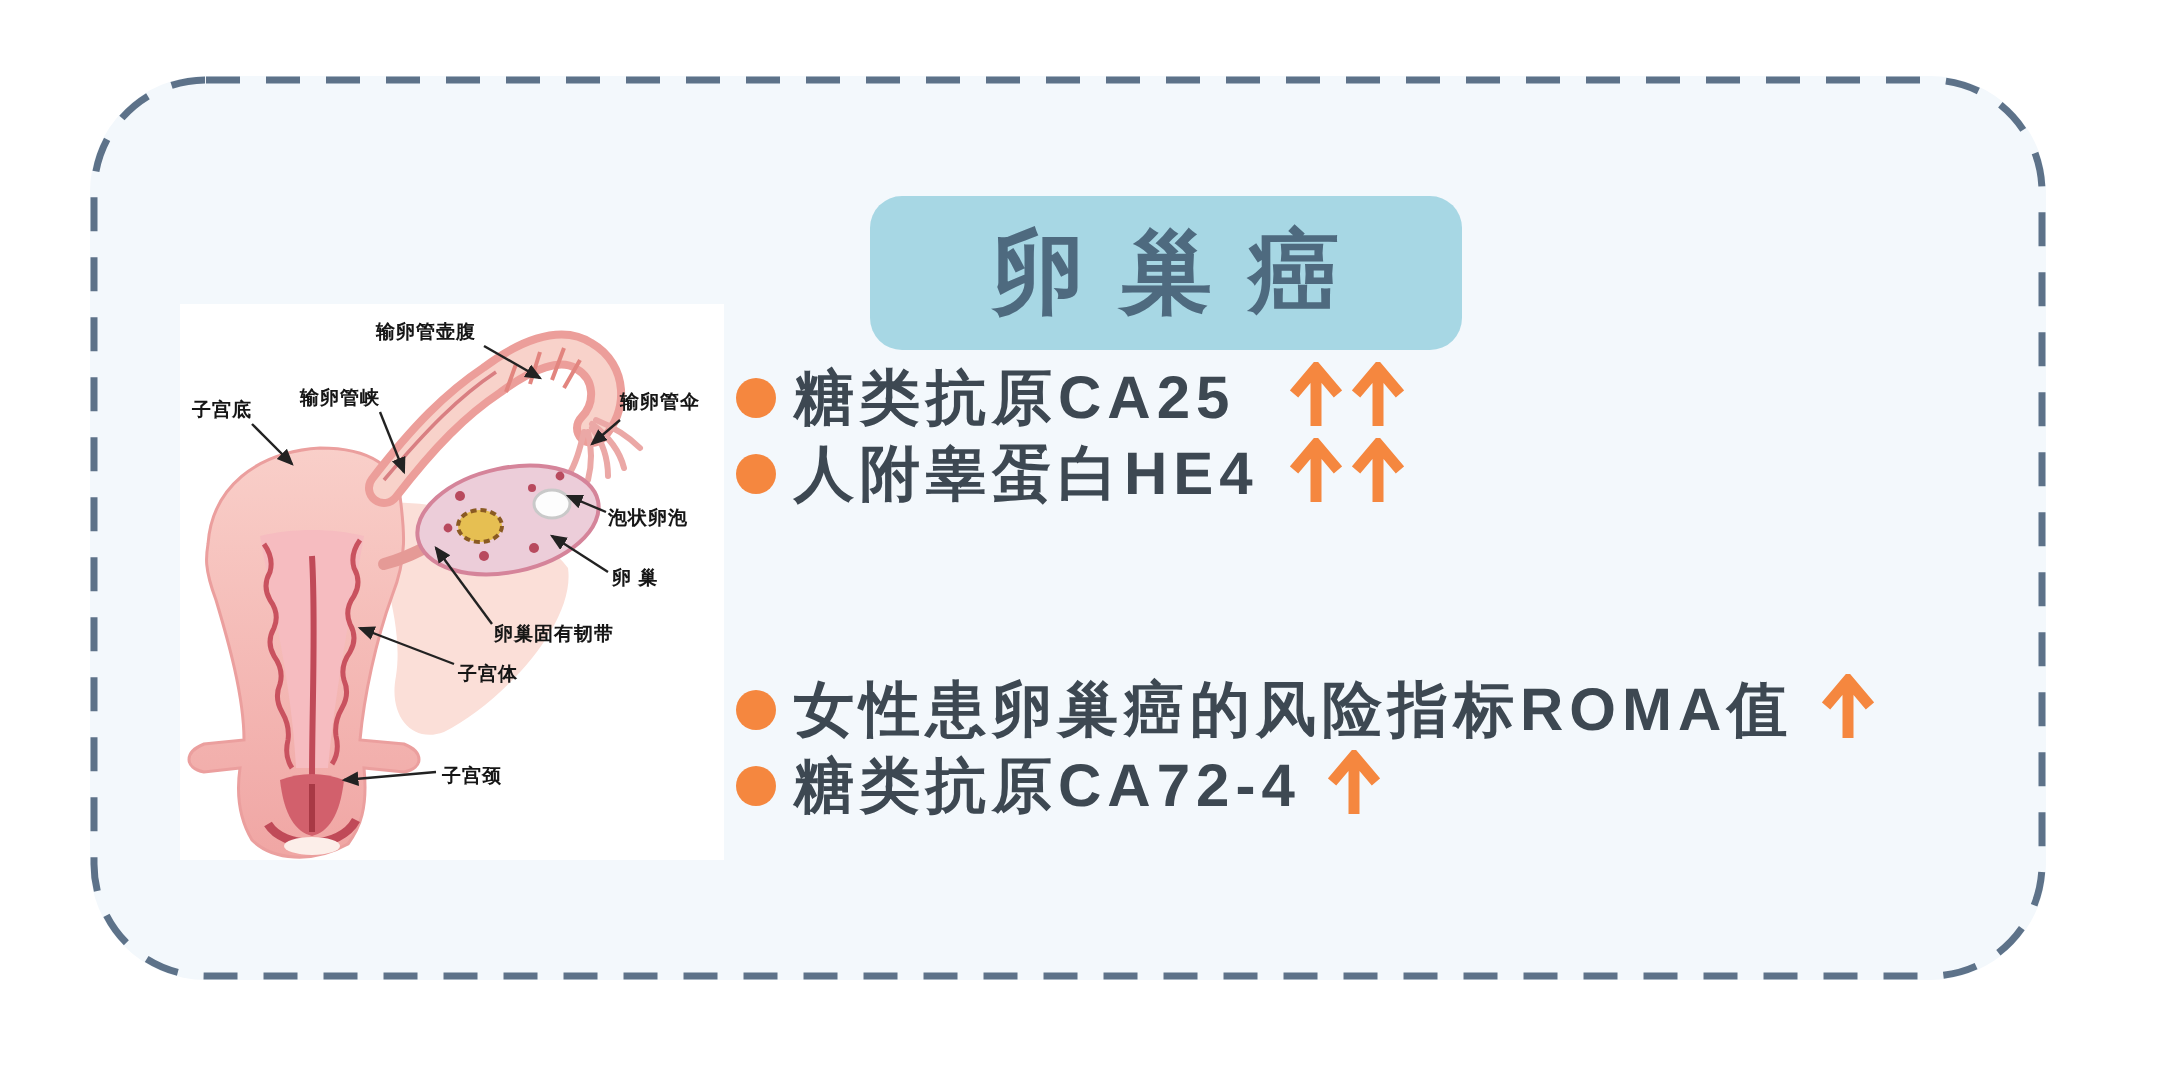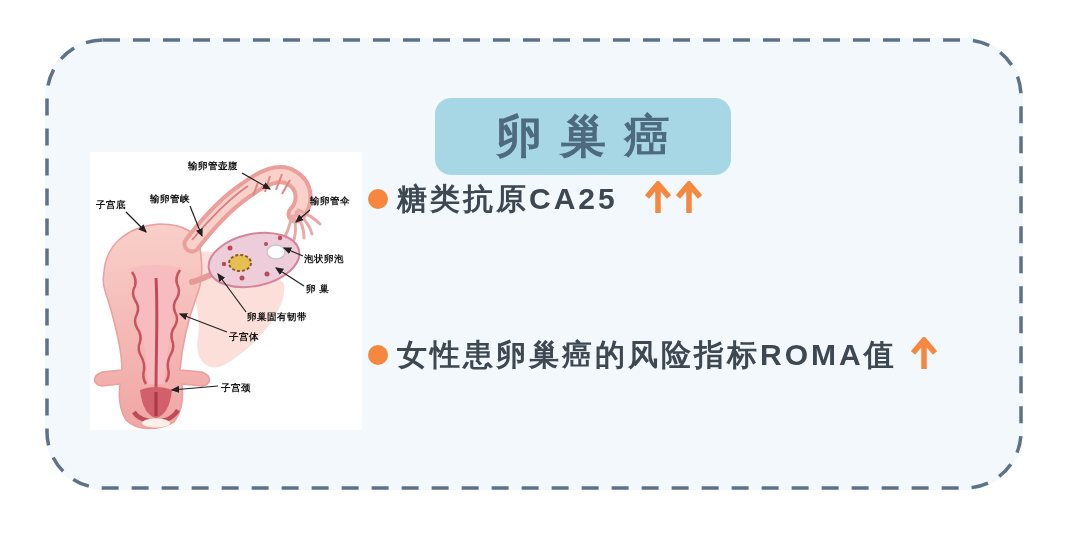--- a/index.html
+++ b/index.html
@@ -138,27 +138,48 @@
         <span class="m-label">糖类抗原CA25</span>
         <span class="arrows">
             <svg width="26" height="34" viewBox="0 0 26 34">
               <path d="M13 32 L13 7 M2 16 L13 3 L24 16" fill="none" stroke="#f5873f" stroke-width="5.5" stroke-linecap="butt" stroke-linejoin="miter"></path>
             </svg>
             <svg width="26" height="34" viewBox="0 0 26 34">
               <path d="M13 32 L13 7 M2 16 L13 3 L24 16" fill="none" stroke="#f5873f" stroke-width="5.5" stroke-linecap="butt" stroke-linejoin="miter"></path>
             </svg>
           </span>
       </div>
+      <div class="m-row">
+        <span class="dot"></span>
+        <span class="m-label">人附睾蛋白HE4</span>
+        <span class="arrows">
+            <svg width="26" height="34" viewBox="0 0 26 34">
+              <path d="M13 32 L13 7 M2 16 L13 3 L24 16" fill="none" stroke="#f5873f" stroke-width="5.5" stroke-linecap="butt" stroke-linejoin="miter"></path>
+            </svg>
+            <svg width="26" height="34" viewBox="0 0 26 34">
+              <path d="M13 32 L13 7 M2 16 L13 3 L24 16" fill="none" stroke="#f5873f" stroke-width="5.5" stroke-linecap="butt" stroke-linejoin="miter"></path>
+            </svg>
+          </span>
+      </div>
     </div>
 
     <div class="marker-group group-secondary">
       <div class="m-row">
         <span class="dot"></span>
         <span class="m-label">女性患卵巢癌的风险指标ROMA值</span>
         <span class="arrows">
             <svg width="26" height="34" viewBox="0 0 26 34">
               <path d="M13 32 L13 7 M2 16 L13 3 L24 16" fill="none" stroke="#f5873f" stroke-width="5.5" stroke-linecap="butt" stroke-linejoin="miter"></path>
             </svg>
           </span>
       </div>
+      <div class="m-row">
+        <span class="dot"></span>
+        <span class="m-label">糖类抗原CA72-4</span>
+        <span class="arrows">
+            <svg width="26" height="34" viewBox="0 0 26 34">
+              <path d="M13 32 L13 7 M2 16 L13 3 L24 16" fill="none" stroke="#f5873f" stroke-width="5.5" stroke-linecap="butt" stroke-linejoin="miter"></path>
+            </svg>
+          </span>
+      </div>
     </div>
   </div>
 </div>
 
 </body></html>

